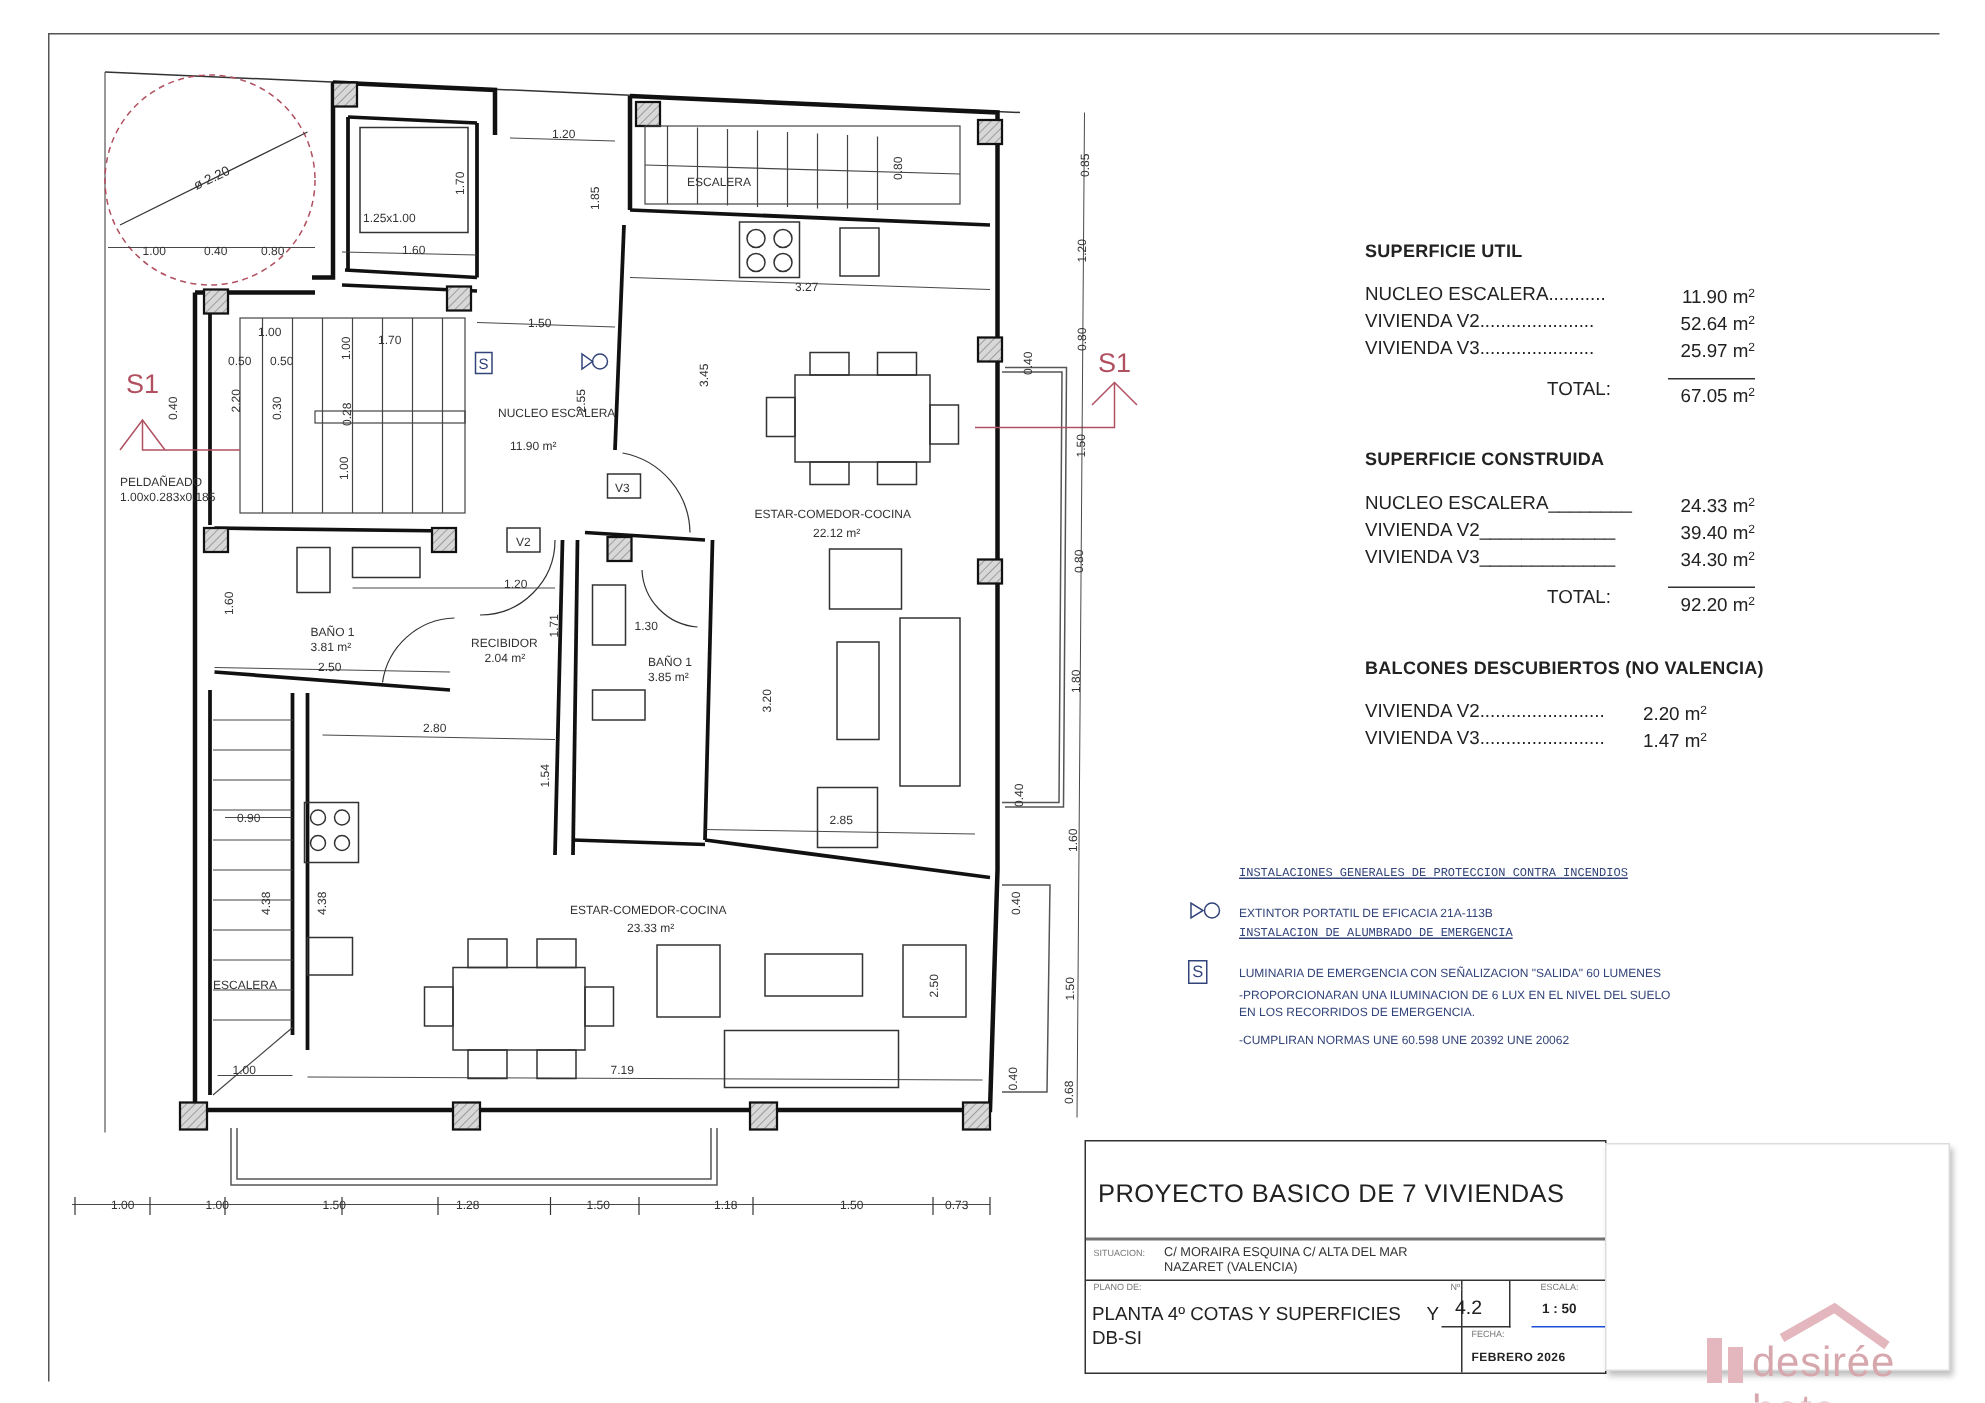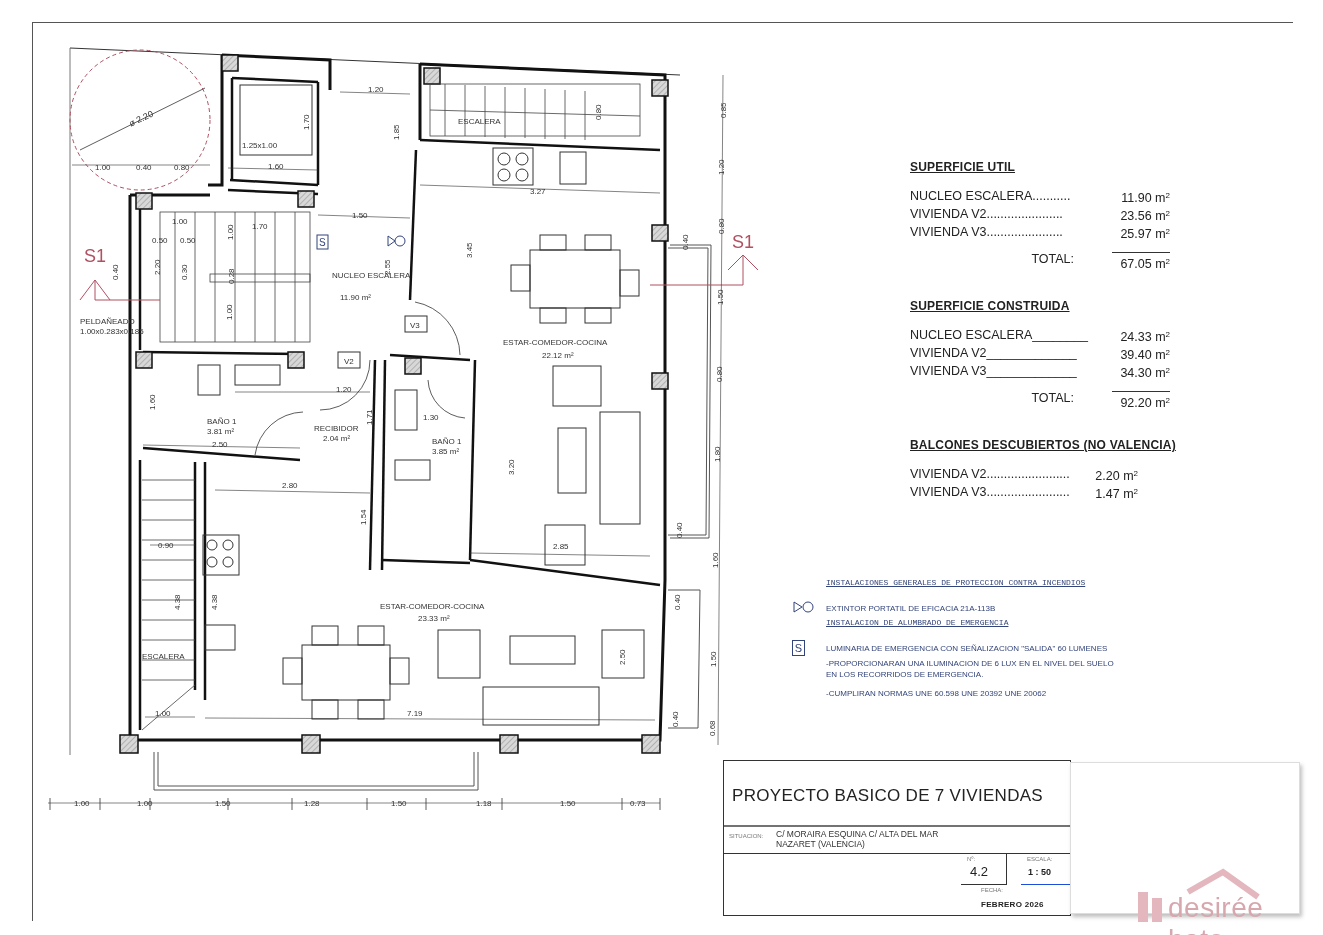--- a/index.html
+++ b/index.html
@@ -1,21 +1,21 @@
 <!DOCTYPE html>
 <html><head>
 <meta charset="utf-8">
 <style>
   html,body{margin:0;padding:0;background:#ffffff;}
   body{width:1323px;height:935px;position:relative;overflow:hidden;font-family:"Liberation Sans",sans-serif;color:#222;}
   .sheet{position:absolute;left:32px;top:22px;width:1260px;height:898px;border:1px solid #555;border-right:none;border-bottom:none;}
   svg.plan{position:absolute;left:0;top:0;}
   .plan text{font-family:"Liberation Sans",sans-serif;fill:#333;}
   .tables{position:absolute;left:910px;top:160px;width:260px;font-size:12.5px;color:#222;}
-  .tables h3{margin:0 0 14px 0;font-size:12px;font-weight:bold;text-decoration:underline;letter-spacing:0.2px;}
+  .tables h3{margin:0 0 14px 0;font-size:12px;font-weight:bold;letter-spacing:0.2px;}
   .row{display:flex;line-height:16px;white-space:nowrap;}
   .row .lbl{flex:0 0 auto;}
   .row .dots{flex:1 1 auto;overflow:hidden;}
   .row .val{flex:0 0 auto;}
   sup{font-size:8px;vertical-align:4px;}
   .total{display:flex;justify-content:flex-end;margin-top:10px;}
   .total .t-lbl{margin-right:38px;}
   .total .t-val{border-top:1px solid #333;padding-top:4px;min-width:58px;text-align:right;}
   .section{margin-bottom:28px;}
   .legend{position:absolute;left:792px;top:578px;width:360px;font-size:8px;color:#33447a;}
@@ -374,21 +374,21 @@
   <div class="section">
     <h3>SUPERFICIE UTIL</h3>
     <div class="row">
       <span class="lbl">NUCLEO ESCALERA</span>
         <span class="dots"> ........... </span>
         <span class="val"><span>11.90 m</span><sup>2</sup></span>
     </div>
     <div class="row">
       <span class="lbl">VIVIENDA V2</span>
         <span class="dots"> ...................... </span>
-        <span class="val"><span>23.56 m</span><sup>2</sup></span>
+        <span class="val"><span>52.64 m</span><sup>2</sup></span>
     </div>
     <div class="row">
       <span class="lbl">VIVIENDA V3</span>
         <span class="dots"> ...................... </span>
         <span class="val"><span>25.97 m</span><sup>2</sup></span>
     </div>
     <div class="total">
       <span class="t-lbl">TOTAL:</span>
       <span class="t-val"><span>67.05 m</span><sup>2</sup></span>
     </div>
@@ -461,20 +461,27 @@
   <div class="tb-title">
       <span>PROYECTO BASICO DE 7 VIVIENDAS</span>
     </div>
   <div class="tb-sit">
     <span class="tb-small">SITUACION:</span>
     <div class="addr">
         <div>C/ MORAIRA ESQUINA C/ ALTA DEL MAR</div>
         <div>NAZARET (VALENCIA)</div>
       </div>
   </div>
+  <div class="tb-plano">
+    <span class="tb-small">PLANO DE:</span>
+    <div class="pname">
+        <div style="white-space:pre;">PLANTA 4º COTAS Y SUPERFICIES     Y</div>
+        <div>DB-SI</div>
+      </div>
+  </div>
   <div class="tb-n">
     <span class="tb-small">Nº:</span>
     <span class="v">4.2</span>
   </div>
   <div class="tb-esc">
     <span class="tb-small">ESCALA:</span>
     <span class="v">1 : 50</span>
   </div>
   <div class="tb-fecha">
     <span class="tb-small">FECHA:</span>

